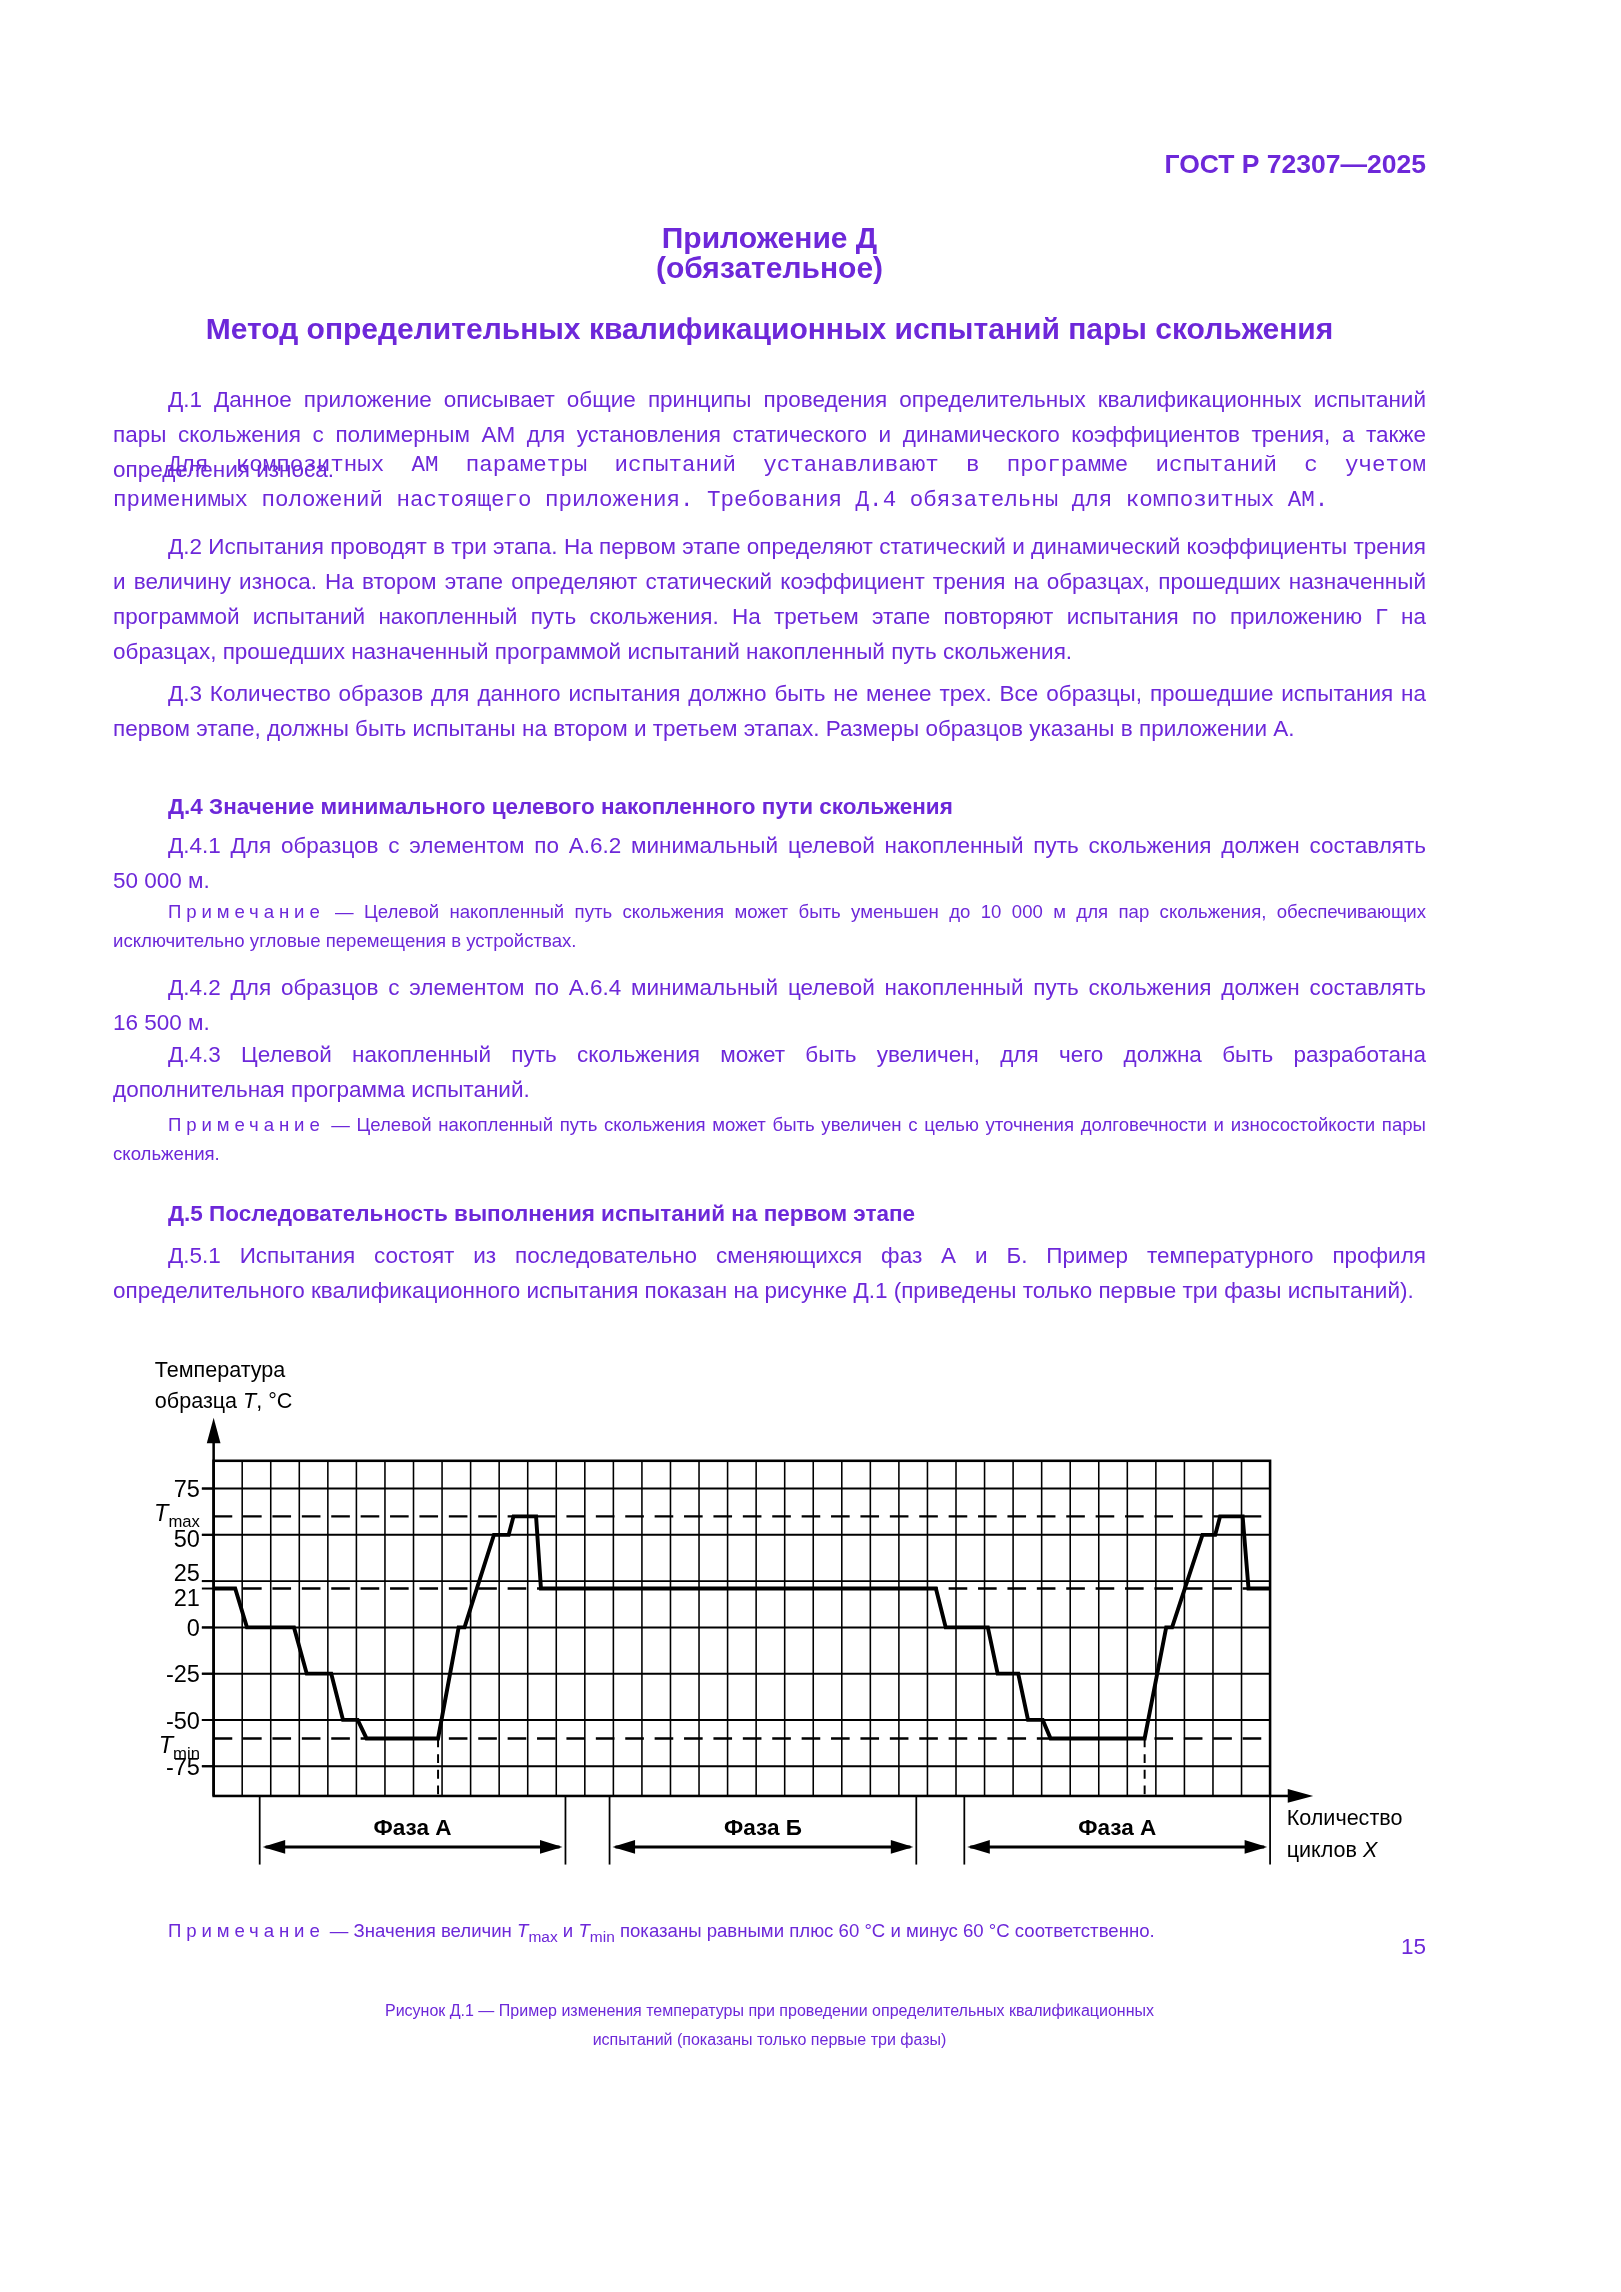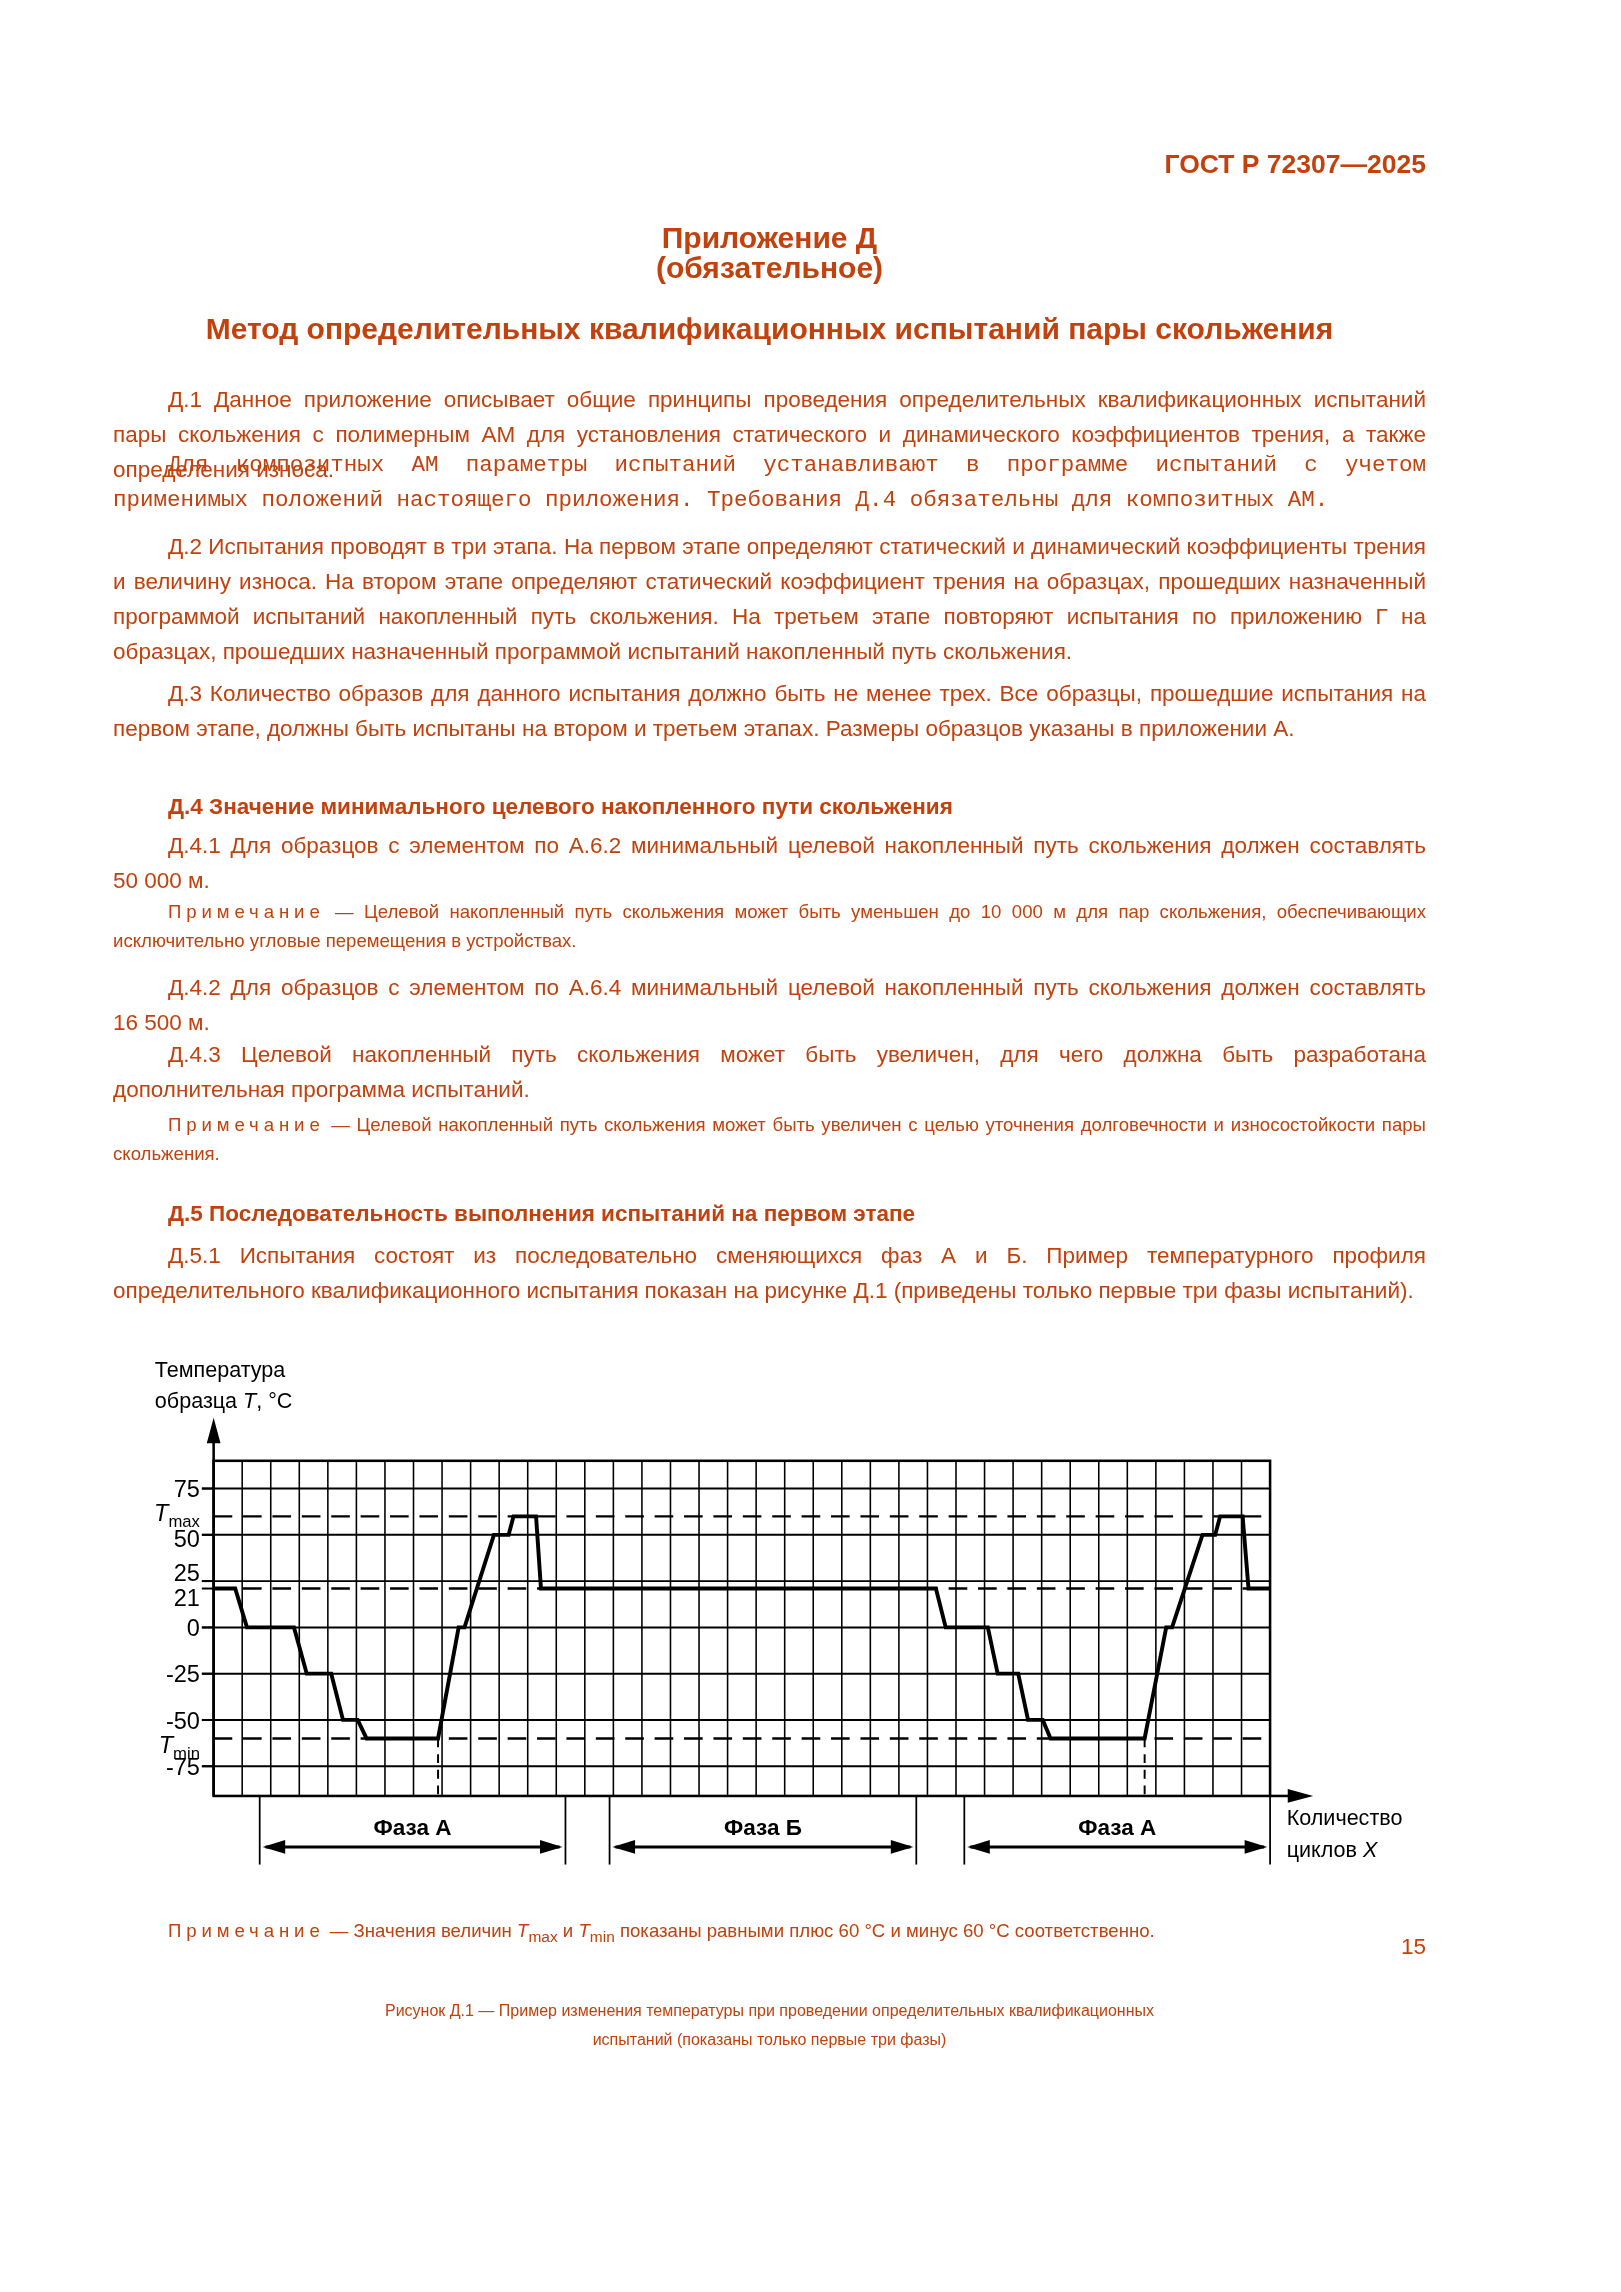--- a/index.html
+++ b/index.html
@@ -1,21 +1,21 @@
 <!DOCTYPE html>
 <html><head>
 <meta charset="utf-8">
 <style>
   html,body{margin:0;padding:0;background:#888;}
   .page{
     position:relative;
     width:1621px;height:2293px;
     background:#ffffff;
     font-family:"Liberation Sans",sans-serif;
-    color:#c2410c;
+    color:#6d28d9;
     overflow:hidden;
   }
   .blk{position:absolute;left:113px;width:1313px;}
   .hdr{font-weight:bold;font-size:26.5px;text-align:right;}
   .chead{font-weight:bold;font-size:30px;text-align:center;line-height:29px;}
   .para{font-size:22.5px;line-height:35px;text-align:justify;text-indent:55px;}
   .bh{font-weight:bold;font-size:22.5px;line-height:29px;padding-left:55px;}
   .note{font-size:18.6px;line-height:29px;text-align:justify;text-indent:55px;}
   .spaced{letter-spacing:4.9px;}
   .cap{font-size:16px;line-height:29px;text-align:center;}

